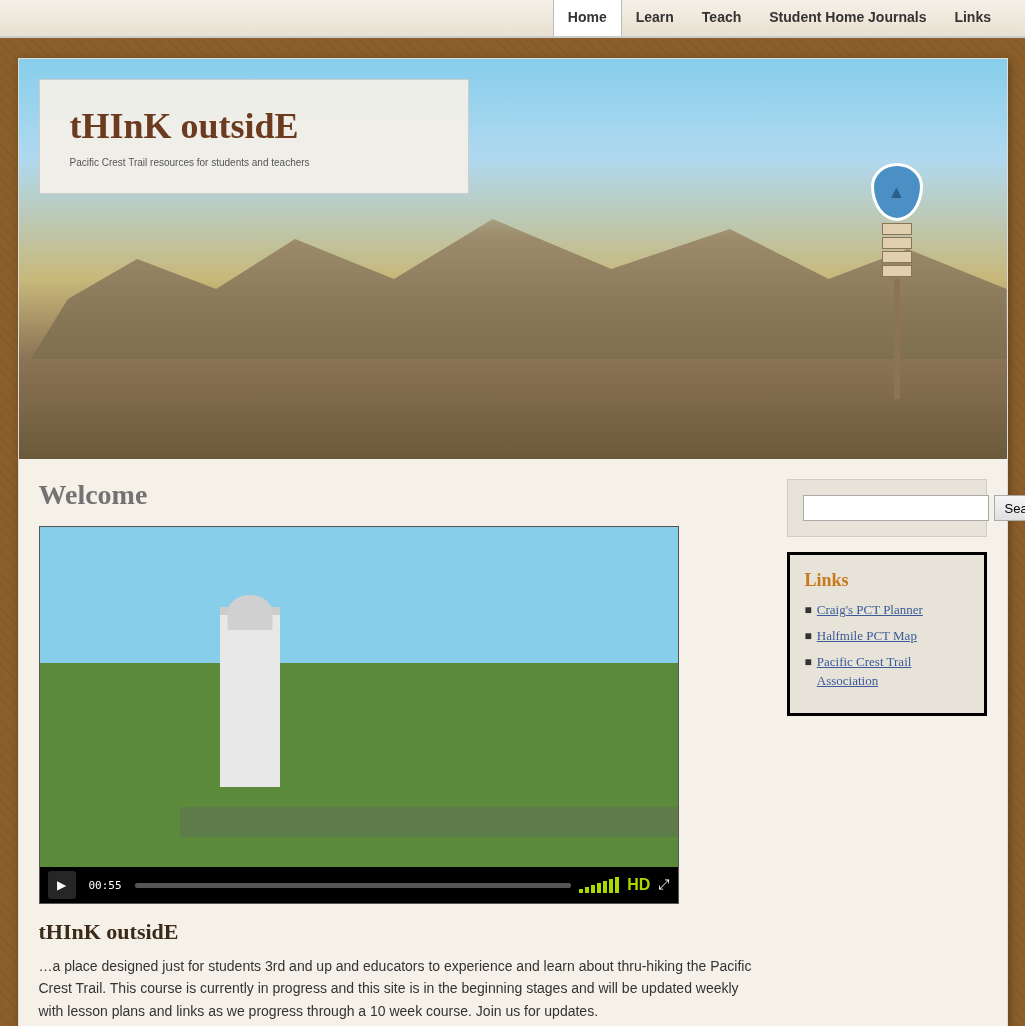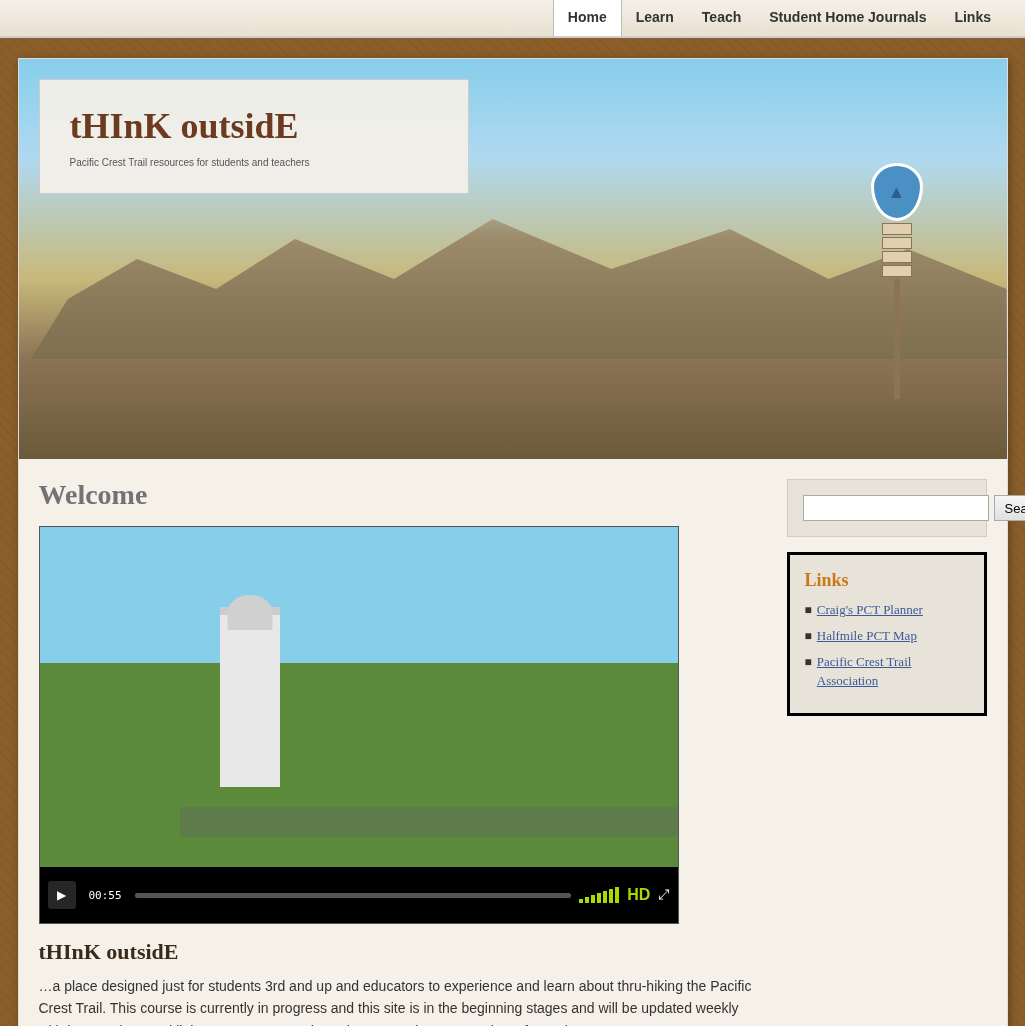--- a/index.html
+++ b/index.html
@@ -231,21 +231,21 @@
       left: 50%;
       transform: translateX(-50%);
       width: 45px;
       height: 35px;
       background: #d0d0d0;
       border-radius: 50% 50% 0 0;
     }
 
     .video-controls {
       background: rgba(0,0,0,0.85);
-      height: 56px;
+      height: 36px;
       display: flex;
       align-items: center;
       padding: 0 8px;
       gap: 8px;
     }
     .play-button {
       width: 28px;
       height: 28px;
       background: rgba(255,255,255,0.15);
       border: none;

